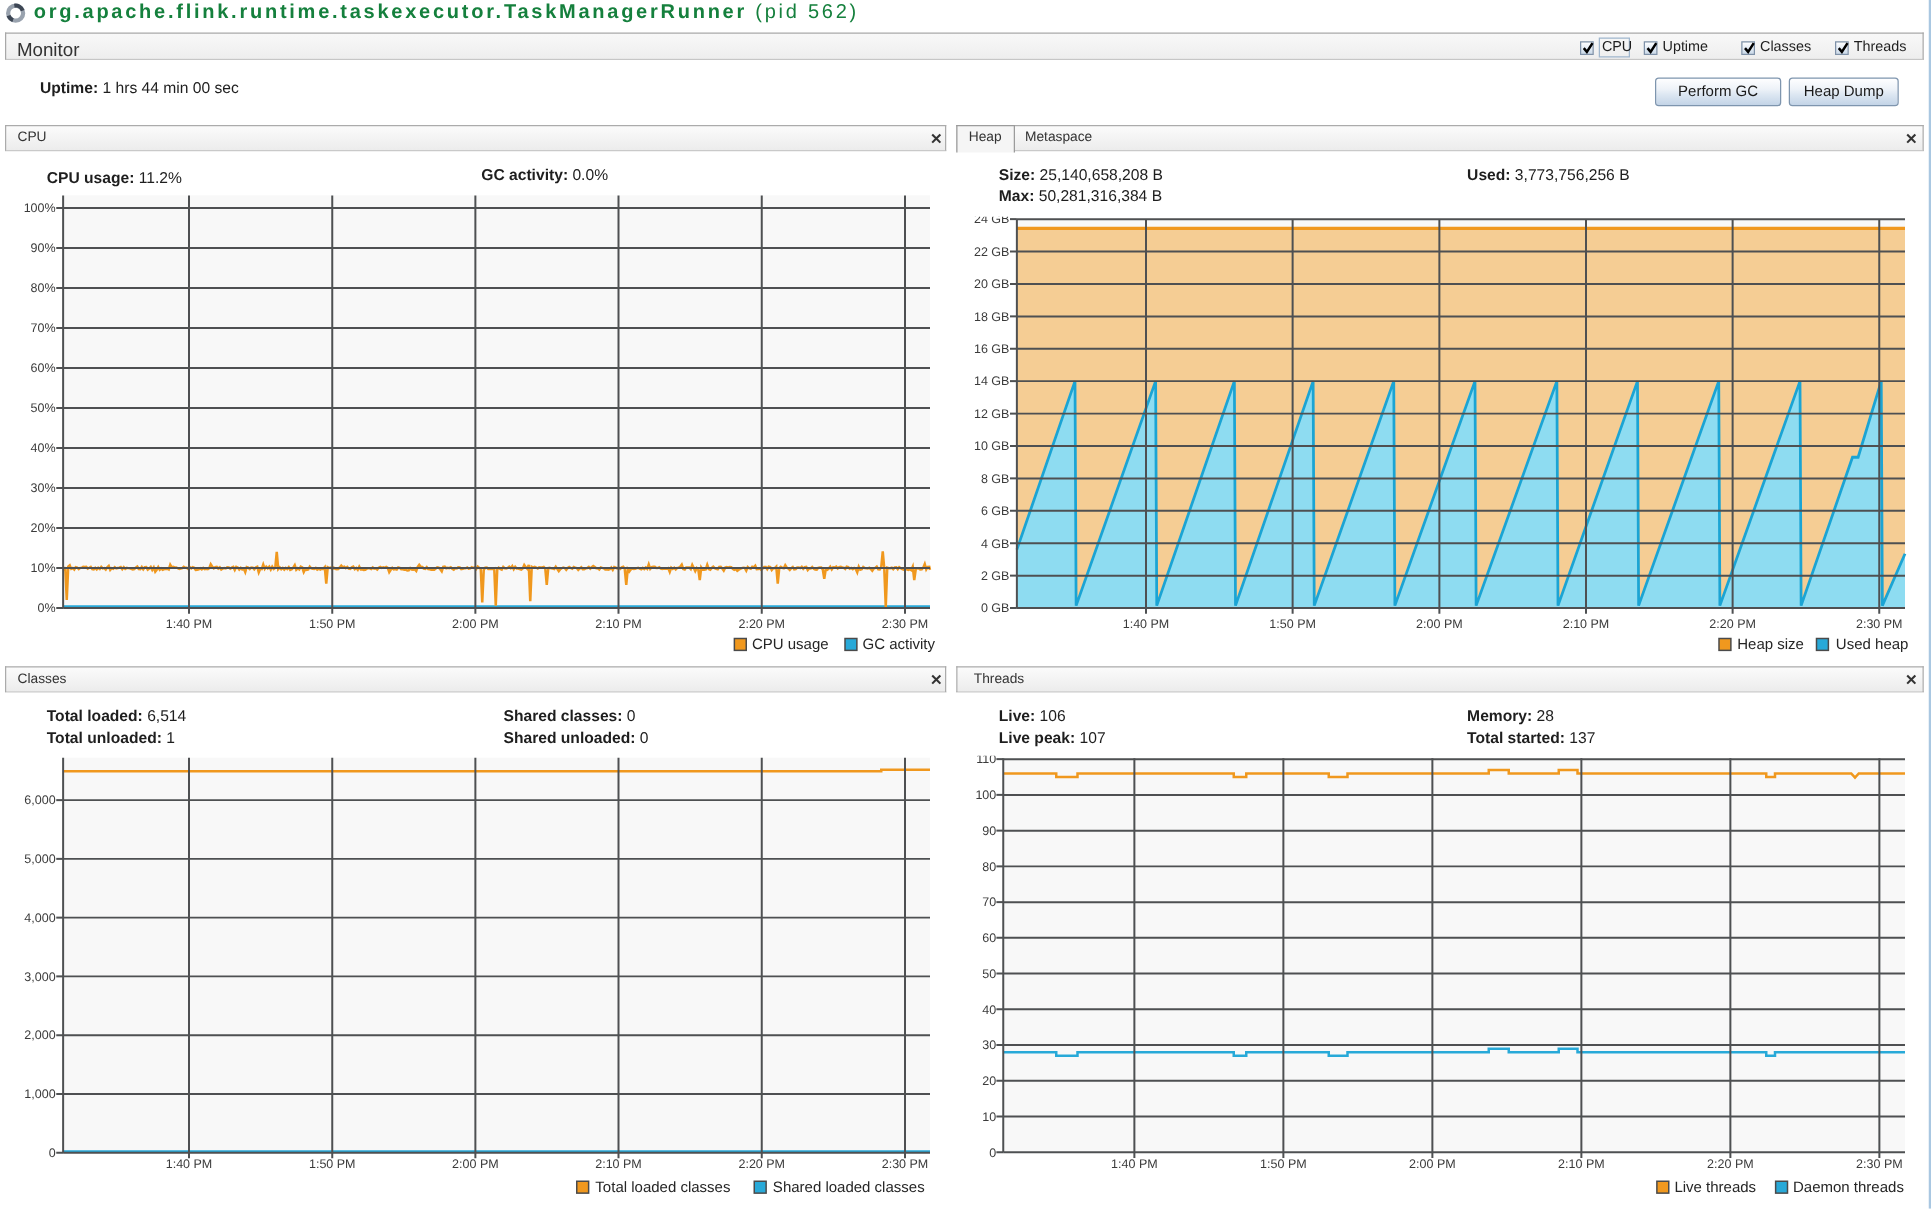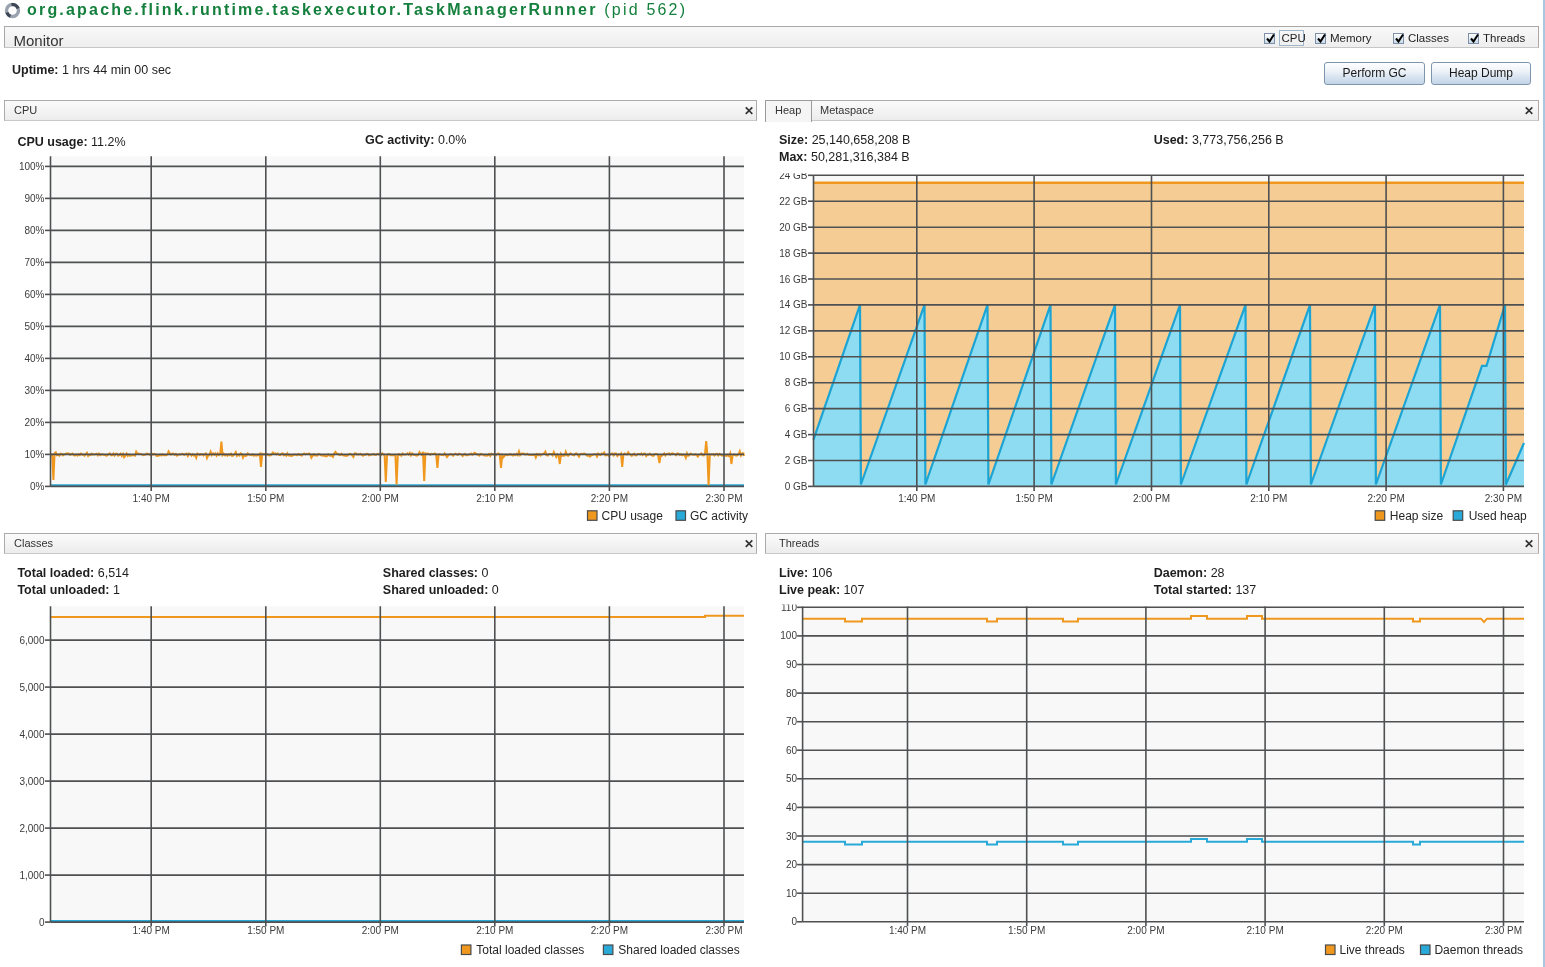--- a/index.html
+++ b/index.html
@@ -1,20 +1,20 @@
 <!DOCTYPE html>
 <html><head><meta charset="utf-8">
 <style>
 * { margin:0; padding:0; box-sizing:border-box; }
 html,body { width:1545px; height:967px; background:#fff; font-family:"Liberation Sans", sans-serif; position:relative; overflow:hidden; }
 .abs { position:absolute; }
 .caption { position:absolute; background:linear-gradient(#FBFBFB,#ECECEC); border:1px solid #ABABAB; border-bottom-color:#C9C9C9; }
 .captxt { position:absolute; font-size:11px; color:#333; top:4px; }
 .closex { position:absolute; width:14px; height:14px; color:#333; font-size:12px; line-height:14px; text-align:center; font-weight:bold; }
-.stat { position:absolute; font-size:12.5px; color:#1E1E1E; white-space:nowrap; }
+.stat { position:absolute; font-size:12.5px; color:#1E1E1E; white-space:nowrap;margin-left:20px; }
 .stat b { font-weight:bold; color:#1E1E1E; }
 .btn { position:absolute; height:23px; border:1px solid #7E95AE; border-radius:3px;
         background:linear-gradient(#FEFEFF 0%, #EDF2F8 40%, #DDE7F2 60%, #C3D4E7 100%);
         font-size:12px; color:#1A1A1A; text-align:center; line-height:21px; }
 .cb { position:absolute; top:32.5px; width:11px; height:11px; border:1px solid #7E91A8;
        background:linear-gradient(#FEFEFF,#CADAEA); }
 .cb svg { position:absolute; left:-1px; top:-2px; }
 .cblbl { position:absolute; top:31.5px; font-size:11.5px; color:#1E1E1E; }
 </style></head>
 <body>
@@ -34,37 +34,37 @@
       <path d="M3 6.5 L5.5 9.5 L10 2.5" fill="none" stroke="#000" stroke-width="2"></path>
     </svg>
   </div>
 <div class="abs" style="left:1278.5px;top:29.5px;width:25px;height:16px;border:1px solid #9FB6CD"></div>
 <div class="cblbl" style="left:1281.5px">CPU</div>
 <div class="cb" style="left:1315px">
     <svg width="13" height="14" viewBox="0 0 13 14">
       <path d="M3 6.5 L5.5 9.5 L10 2.5" fill="none" stroke="#000" stroke-width="2"></path>
     </svg>
   </div>
-<div class="cblbl" style="left:1330px">Memory</div>
+<div class="cblbl" style="left:1330px">Uptime</div>
 <div class="cb" style="left:1393px">
     <svg width="13" height="14" viewBox="0 0 13 14">
       <path d="M3 6.5 L5.5 9.5 L10 2.5" fill="none" stroke="#000" stroke-width="2"></path>
     </svg>
   </div>
 <div class="cblbl" style="left:1408px">Classes</div>
 <div class="cb" style="left:1468px">
     <svg width="13" height="14" viewBox="0 0 13 14">
       <path d="M3 6.5 L5.5 9.5 L10 2.5" fill="none" stroke="#000" stroke-width="2"></path>
     </svg>
   </div>
 <div class="cblbl" style="left:1483px">Threads</div>
 
 <div class="stat" style="left:12px;top:63px"><b>Uptime:</b> 1 hrs 44 min 00 sec</div>
 <div class="btn" style="left:1324px;top:62px;width:101px">Perform GC</div>
-<div class="btn" style="left:1431px;top:62px;width:100px">Heap Dump</div>
+<div class="btn" style="left:1431px;top:62px;width:88px">Heap Dump</div>
 
 <div class="caption" style="left:4px;top:100px;width:753px;height:21px"></div>
 <div class="captxt" style="left:14px;top:104px">CPU</div>
 <div class="closex" style="left:742px;top:104px">✕</div>
 
 <div class="caption" style="left:765px;top:100px;width:774px;height:21px"></div>
 <div class="abs" style="left:765px;top:100px;width:47px;height:22px;background:#F5F5F5;border:1px solid #9B9B9B;border-bottom:none"></div>
 <div class="captxt" style="left:775px;top:104px">Heap</div>
 <div class="captxt" style="left:820px;top:104px">Metaspace</div>
 <div class="closex" style="left:1522px;top:104px">✕</div>
@@ -81,21 +81,21 @@
 <div class="stat" style="left:365px;top:132.5px"><b>GC activity:</b> 0.0%</div>
 <div class="stat" style="left:779px;top:132.5px"><b>Size:</b> 25,140,658,208 B</div>
 <div class="stat" style="left:779px;top:149.5px"><b>Max:</b> 50,281,316,384 B</div>
 <div class="stat" style="left:1153.7px;top:132.5px"><b>Used:</b> 3,773,756,256 B</div>
 <div class="stat" style="left:17.4px;top:566px"><b>Total loaded:</b> 6,514</div>
 <div class="stat" style="left:17.4px;top:583px"><b>Total unloaded:</b> 1</div>
 <div class="stat" style="left:382.8px;top:566px"><b>Shared classes:</b> 0</div>
 <div class="stat" style="left:382.8px;top:583px"><b>Shared unloaded:</b> 0</div>
 <div class="stat" style="left:779px;top:566px"><b>Live:</b> 106</div>
 <div class="stat" style="left:779px;top:583px"><b>Live peak:</b> 107</div>
-<div class="stat" style="left:1153.7px;top:566px"><b>Daemon:</b> 28</div>
+<div class="stat" style="left:1153.7px;top:566px"><b>Memory:</b> 28</div>
 <div class="stat" style="left:1153.7px;top:583px"><b>Total started:</b> 137</div>
 
 <svg class="abs" style="left:0;top:0" width="1545" height="967" viewBox="0 0 1545 967">
 <defs>
 <clipPath id="hpclip">
         <rect x="760" y="173.3" width="100" height="320"></rect>
       </clipPath>
 <clipPath id="thclip">
         <rect x="760" y="604.5" width="100" height="330"></rect>
       </clipPath>

